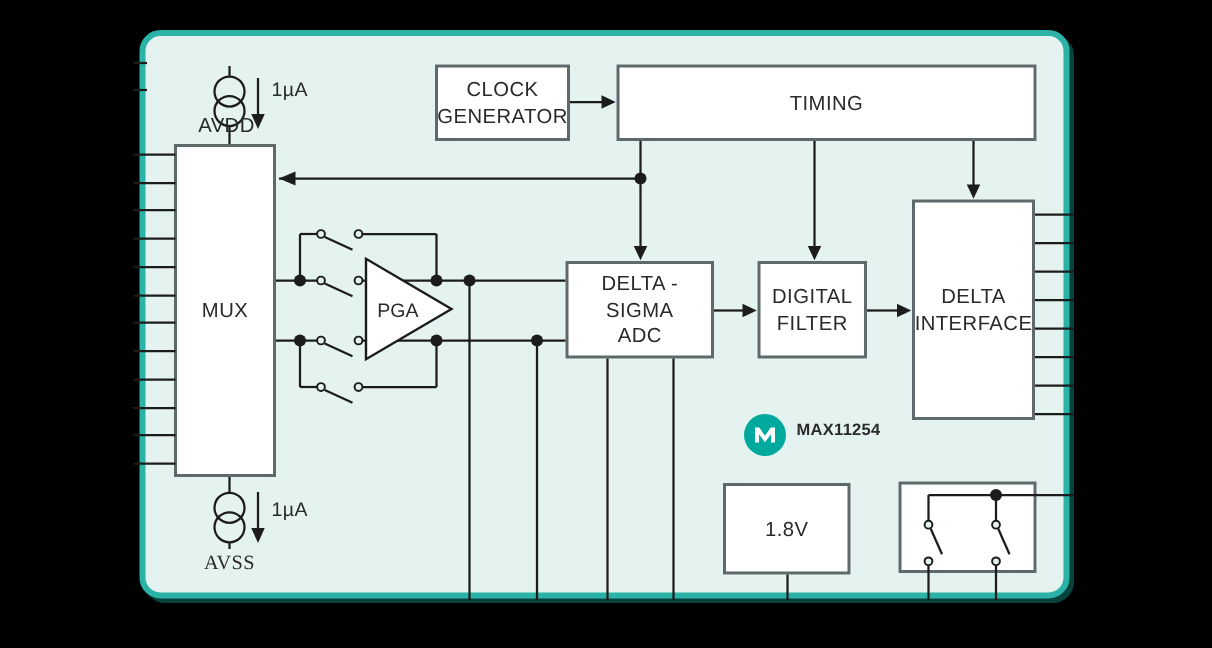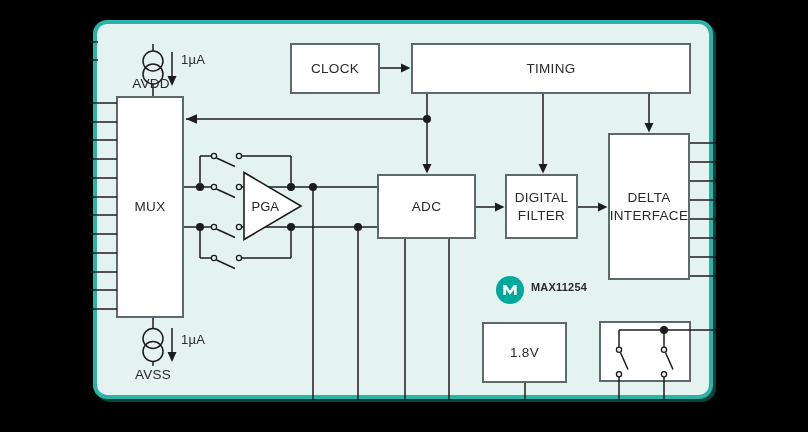--- a/index.html
+++ b/index.html
@@ -44,27 +44,29 @@
 <div id="stage">
 
   <div id="panel"></div>
 
   <div class="block" style="left:116px;top:96px;width:68px;height:222px;text-align:center;">
     <span>MUX</span>
   </div>
 
   <div class="block" style="left:290px;top:43px;width:90px;height:51px;">
     <span>CLOCK</span>
+    <span>GENERATOR</span>
   </div>
 
   <div class="block" style="left:411px;top:43px;width:280px;height:51px;">
     <span>TIMING</span>
   </div>
 
   <div class="block" style="left:377px;top:174px;width:99px;height:65px;">
+    <span>DELTA -SIGMA</span>
     <span>ADC</span>
   </div>
 
   <div class="block" style="left:505px;top:174px;width:73px;height:65px;">
     <span>DIGITAL</span>
     <span>FILTER</span>
   </div>
 
   <div class="block" style="left:608px;top:133px;width:82px;height:147px;">
     <span>DELTA</span>
@@ -225,21 +227,21 @@
       <line x1="665.5" y1="352.5" x2="673" y2="369.5"></line>
       <line x1="664" y1="376.8" x2="664" y2="400"></line>
       <circle class="swc" cx="664" cy="349.8" r="2.6"></circle>
       <circle class="swc" cx="664" cy="374.2" r="2.6"></circle>
     </g>
   </svg>
 
   <div class="lbl" style="left:118px;top:40px;width:66px;margin-top:36px;">AVDD</div>
   <div class="lbl" style="left:181px;top:52px;font-size:13px;">1µA</div>
   <div class="lbl" style="left:181px;top:332px;font-size:13px;">1µA</div>
-  <div class="lbl" style="left:120px;top:367px;width:66px;">AVSS</div>
+  <div class="lbl" style="left:120px;top:367px;width:66px;font-family:Liberation Serif, serif;">AVSS</div>
 
   <div id="pga-label">PGA</div>
 
   <div id="logo">
     <svg width="20" height="20" viewBox="0 0 24 24">
       <polygon fill="#ffffff" points="4,18 4,6 7.4,6 12,12.6 16.6,6 20,6 20,18 16.8,18 16.8,11.4 12,17.8 7.2,11.4 7.2,18"></polygon>
     </svg>
   </div>
   <div id="partnum">MAX11254</div>
 

